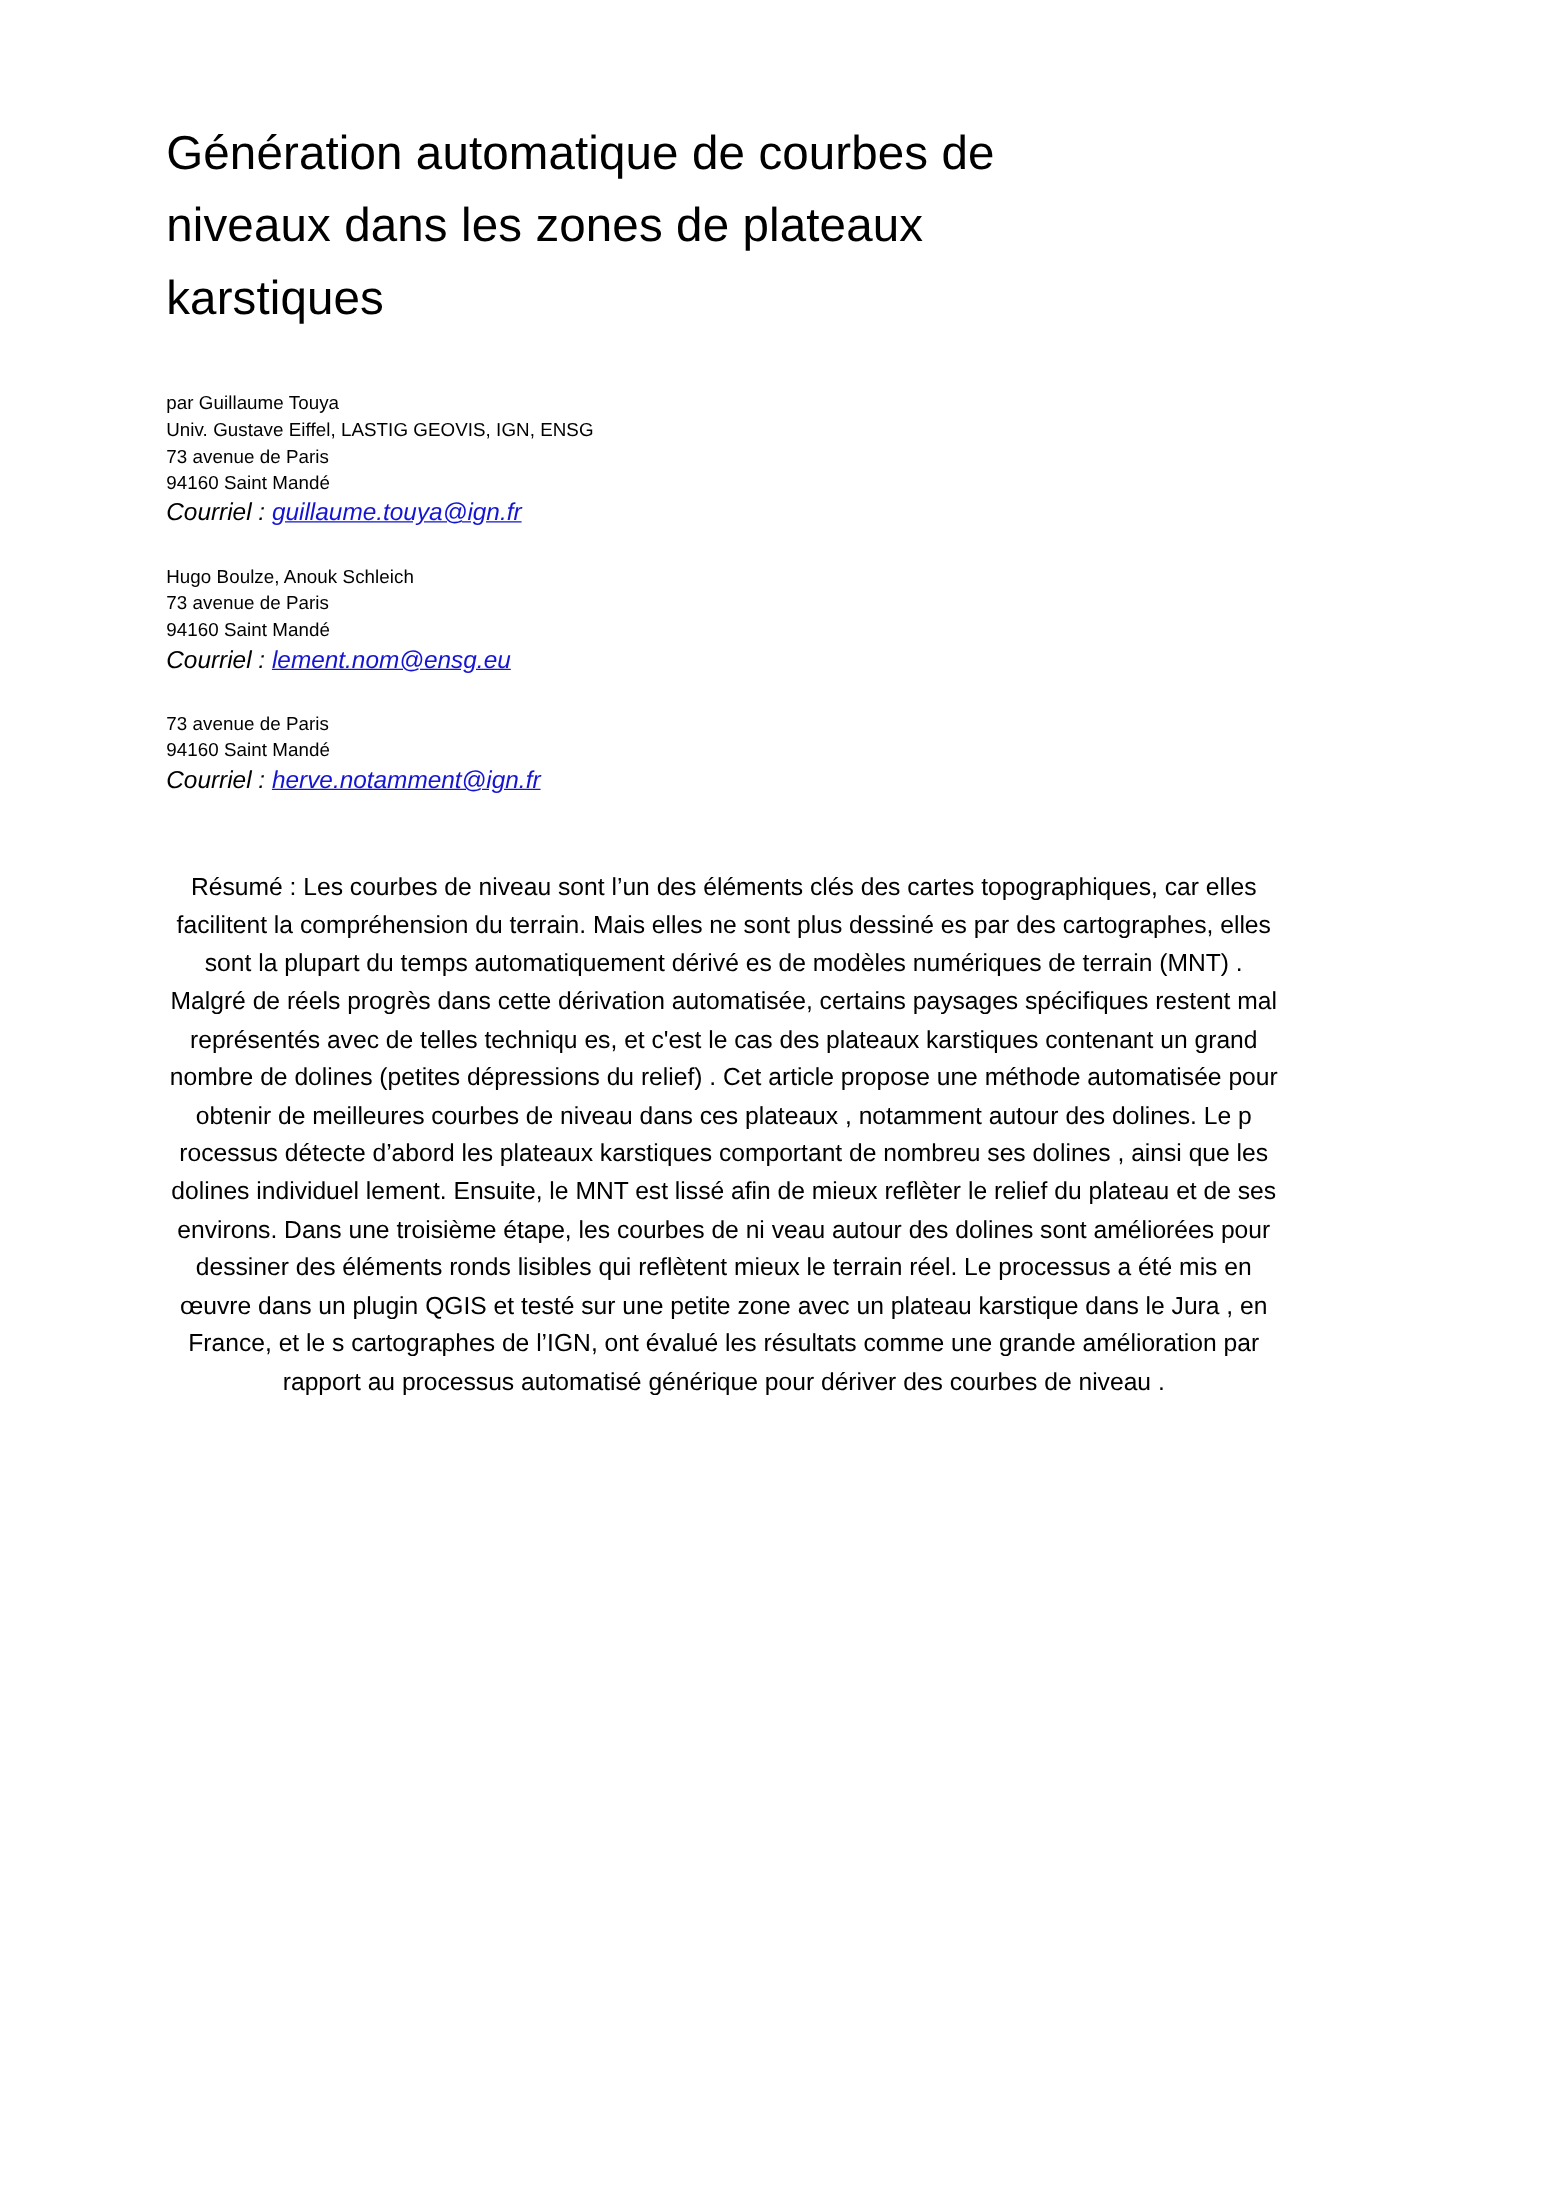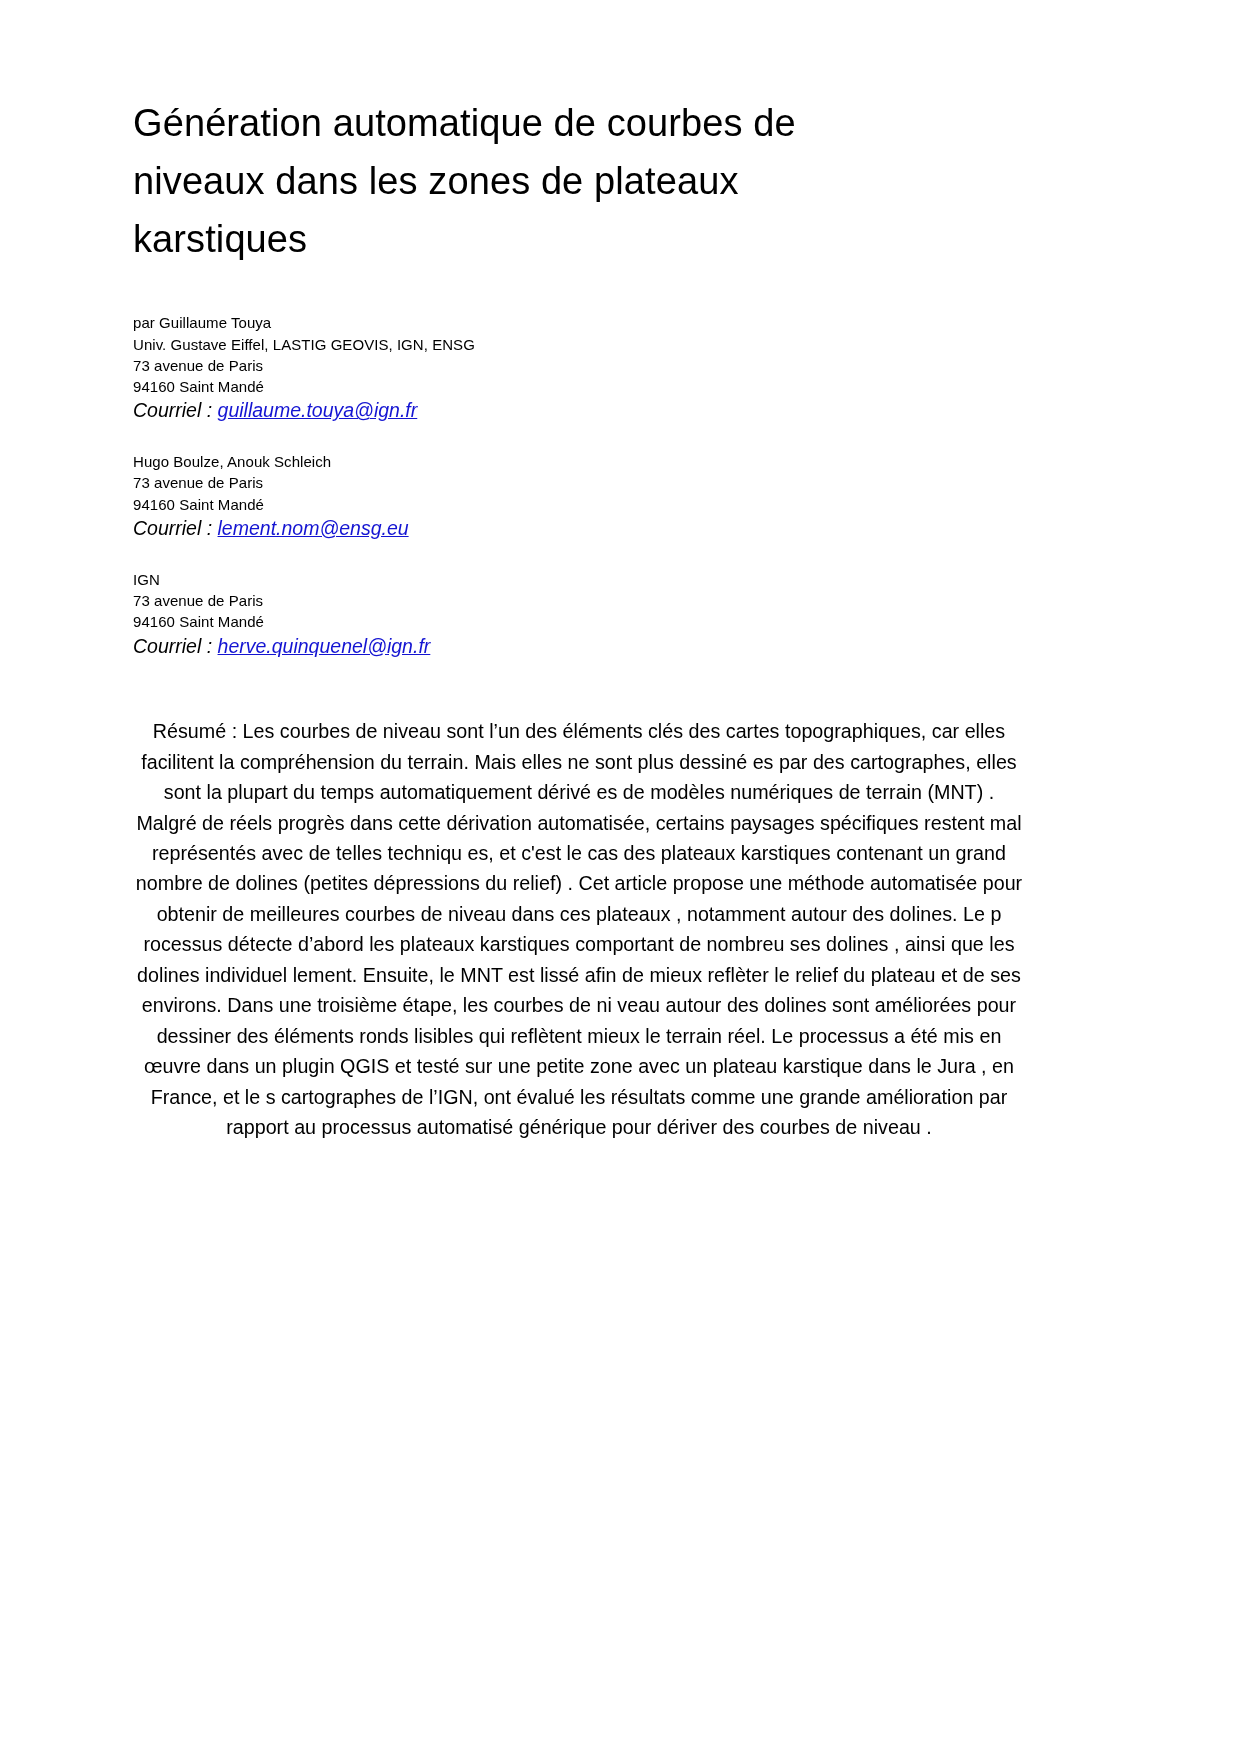--- a/index.html
+++ b/index.html
@@ -78,23 +78,22 @@
   </div>
 
   <div class="affil-block">
     <div class="affil-line">Hugo Boulze, Anouk Schleich</div>
     <div class="affil-line">73 avenue de Paris</div>
     <div class="affil-line">94160 Saint Mandé</div>
     <div class="email-line"><span>Courriel : </span><a class="email-link" href="#">lement.nom@ensg.eu</a></div>
   </div>
 
   <div class="affil-block">
-    <div class="affil-line">IGN</div>
     <div class="affil-line">73 avenue de Paris</div>
     <div class="affil-line">94160 Saint Mandé</div>
-    <div class="email-line"><span>Courriel : </span><a class="email-link" href="#">herve.quinquenel@ign.fr</a></div>
+    <div class="email-line"><span>Courriel : </span><a class="email-link" href="#">herve.notamment@ign.fr</a></div>
   </div>
 
   <div class="abstract">
     <p> Résumé  : Les  courbes de niveau   sont l’un des éléments clés des cartes topographiques, car elles facilitent la compréhension du terrain. Mais        elles  ne sont plus dessiné es par des cartographes,   elles sont la plupart   du temps  automatiquement dérivé es de modèles numériques de terrain      (MNT)  . Malgré de réels progrès dans cette dérivation automatisée, certains paysages spécifiques restent mal représentés avec de telles techniqu es, et c'est le cas des plateaux karstiques      contenant un grand nombre de dolines (petites dépressions du relief)      . Cet article propose une méthode automatisée pour obtenir de meilleures courbes de niveau dans        ces plateaux , notamment autour des dolines. Le p    rocessus détecte d’abord les plateaux karstiques comportant de nombreu  ses  dolines , ainsi que les   dolines  individuel  lement. Ensuite, le  MNT   est lissé afin de mieux reflèter le relief du plateau et de ses environs. Dans une troisième étape, les   courbes de ni  veau  autour des dolines sont améliorées pour dessiner des éléments ronds lisibles qui reflètent mieux le terrain réel. Le processus a été mis en œuvre dans un plugin QGIS et testé sur une petite        zone  avec un plateau karstique dans le Jura   , en France, et le  s cartographes de   l’IGN,   ont évalué les résultats comme une grande amélioration par rapport au processus automatisé générique pour dériver des    courbes de niveau  .</p>
   </div>
 
 </div>
 
 </body></html>

